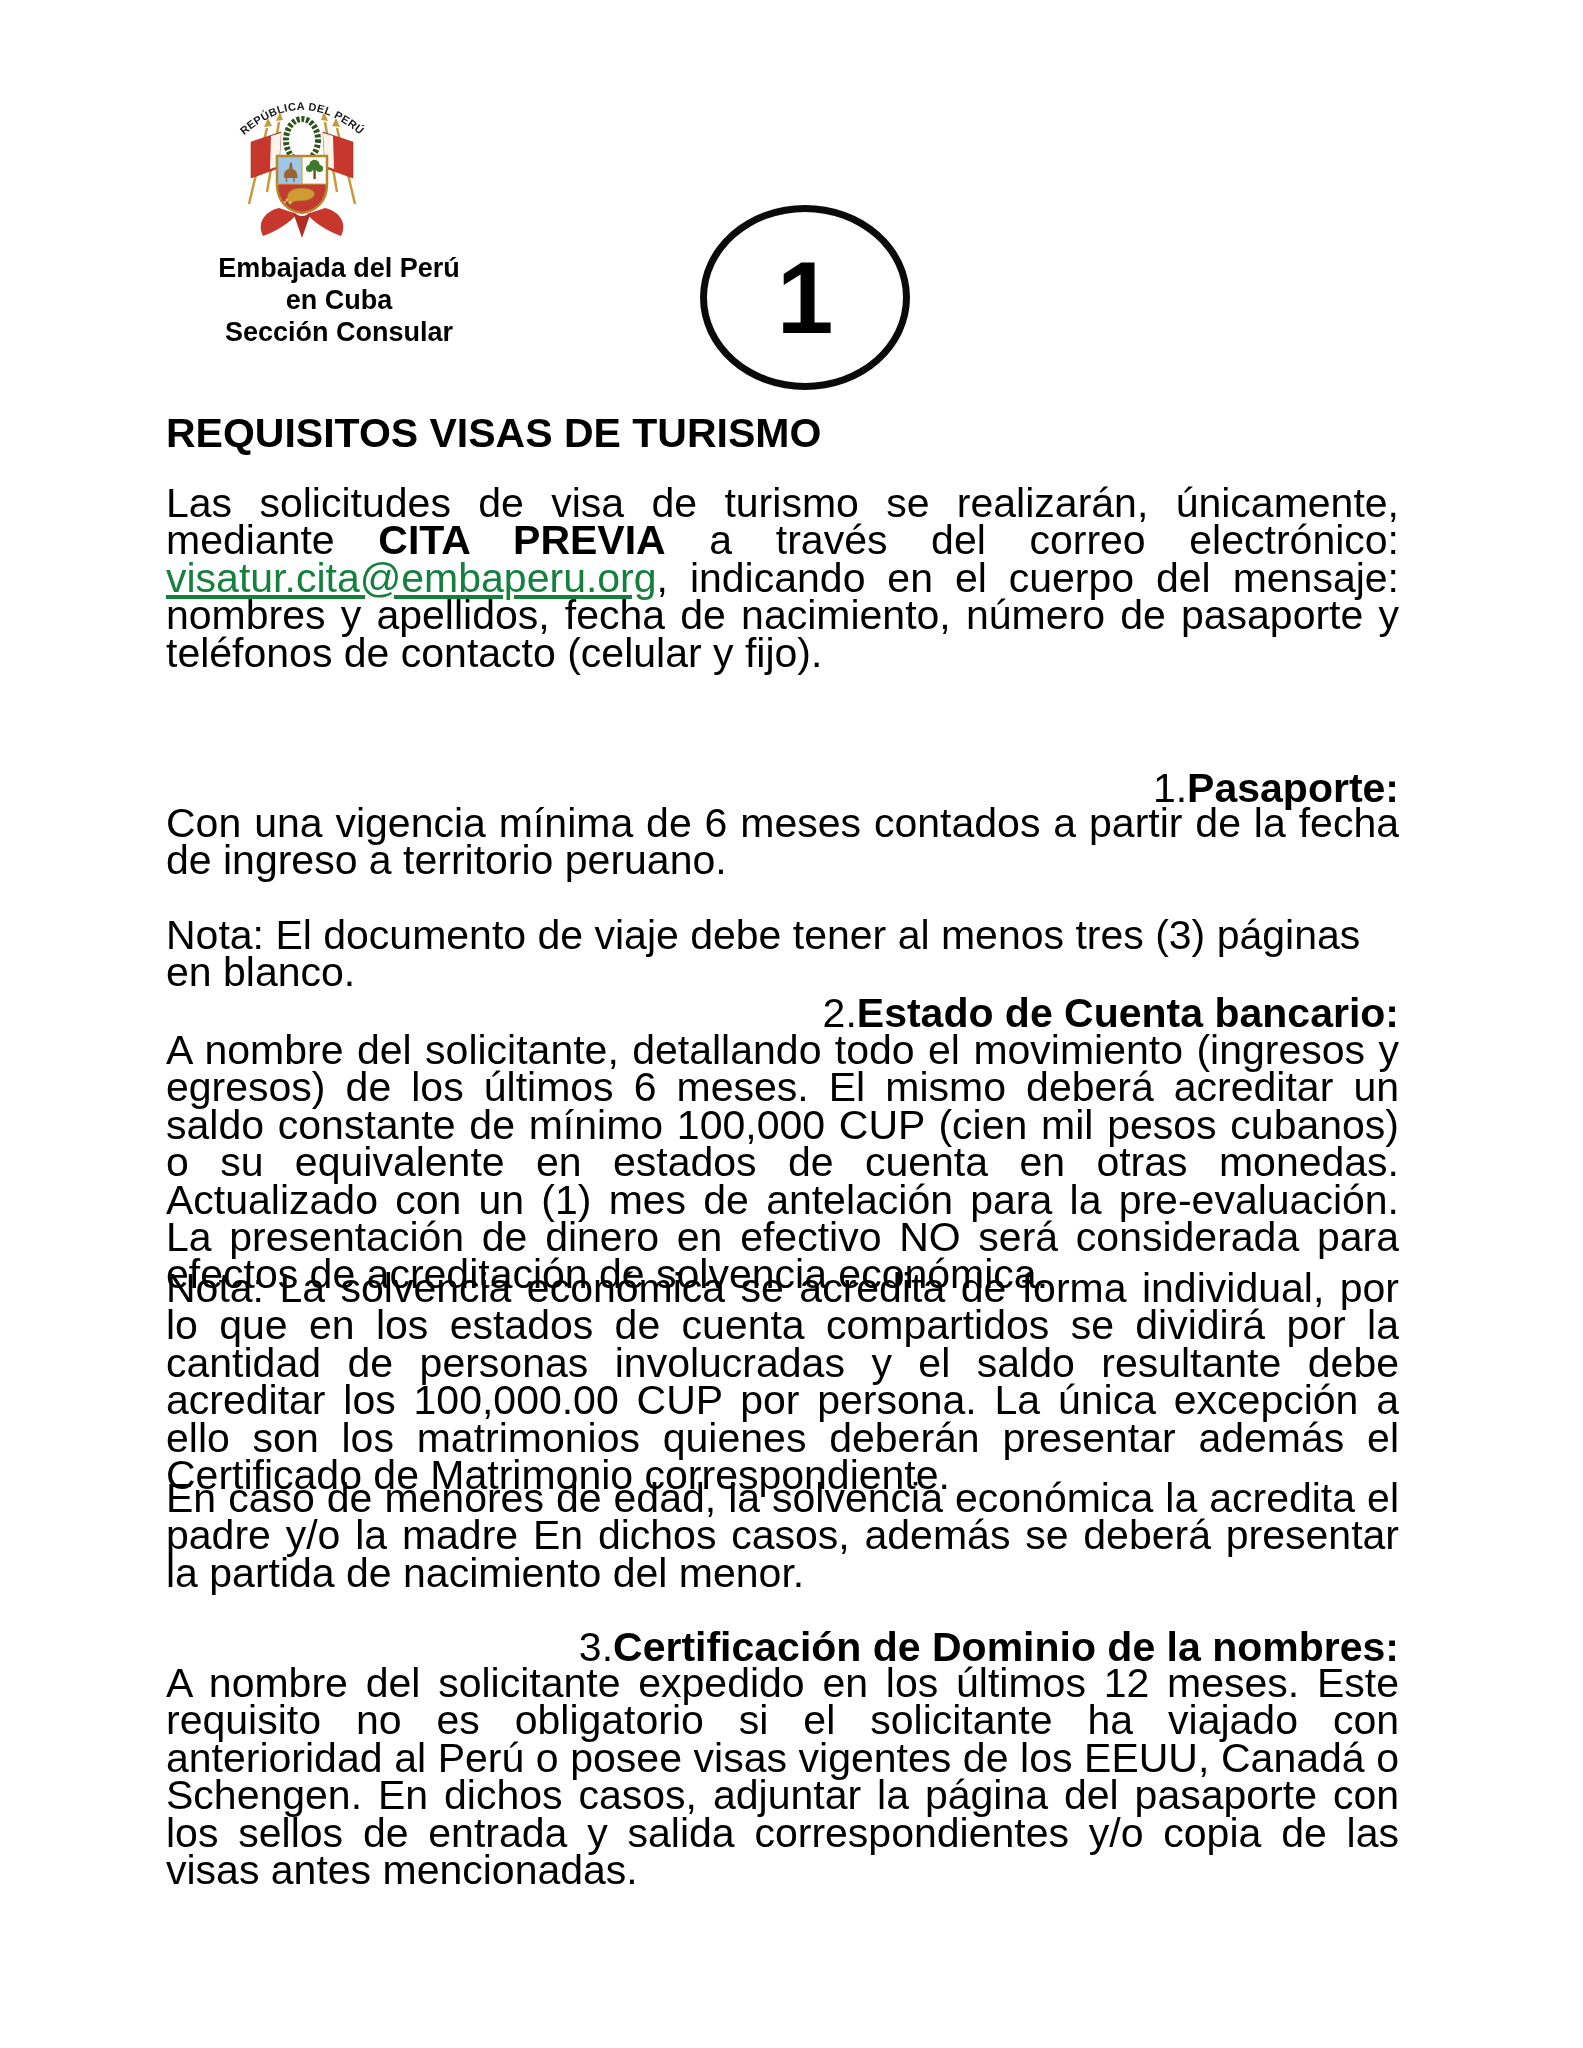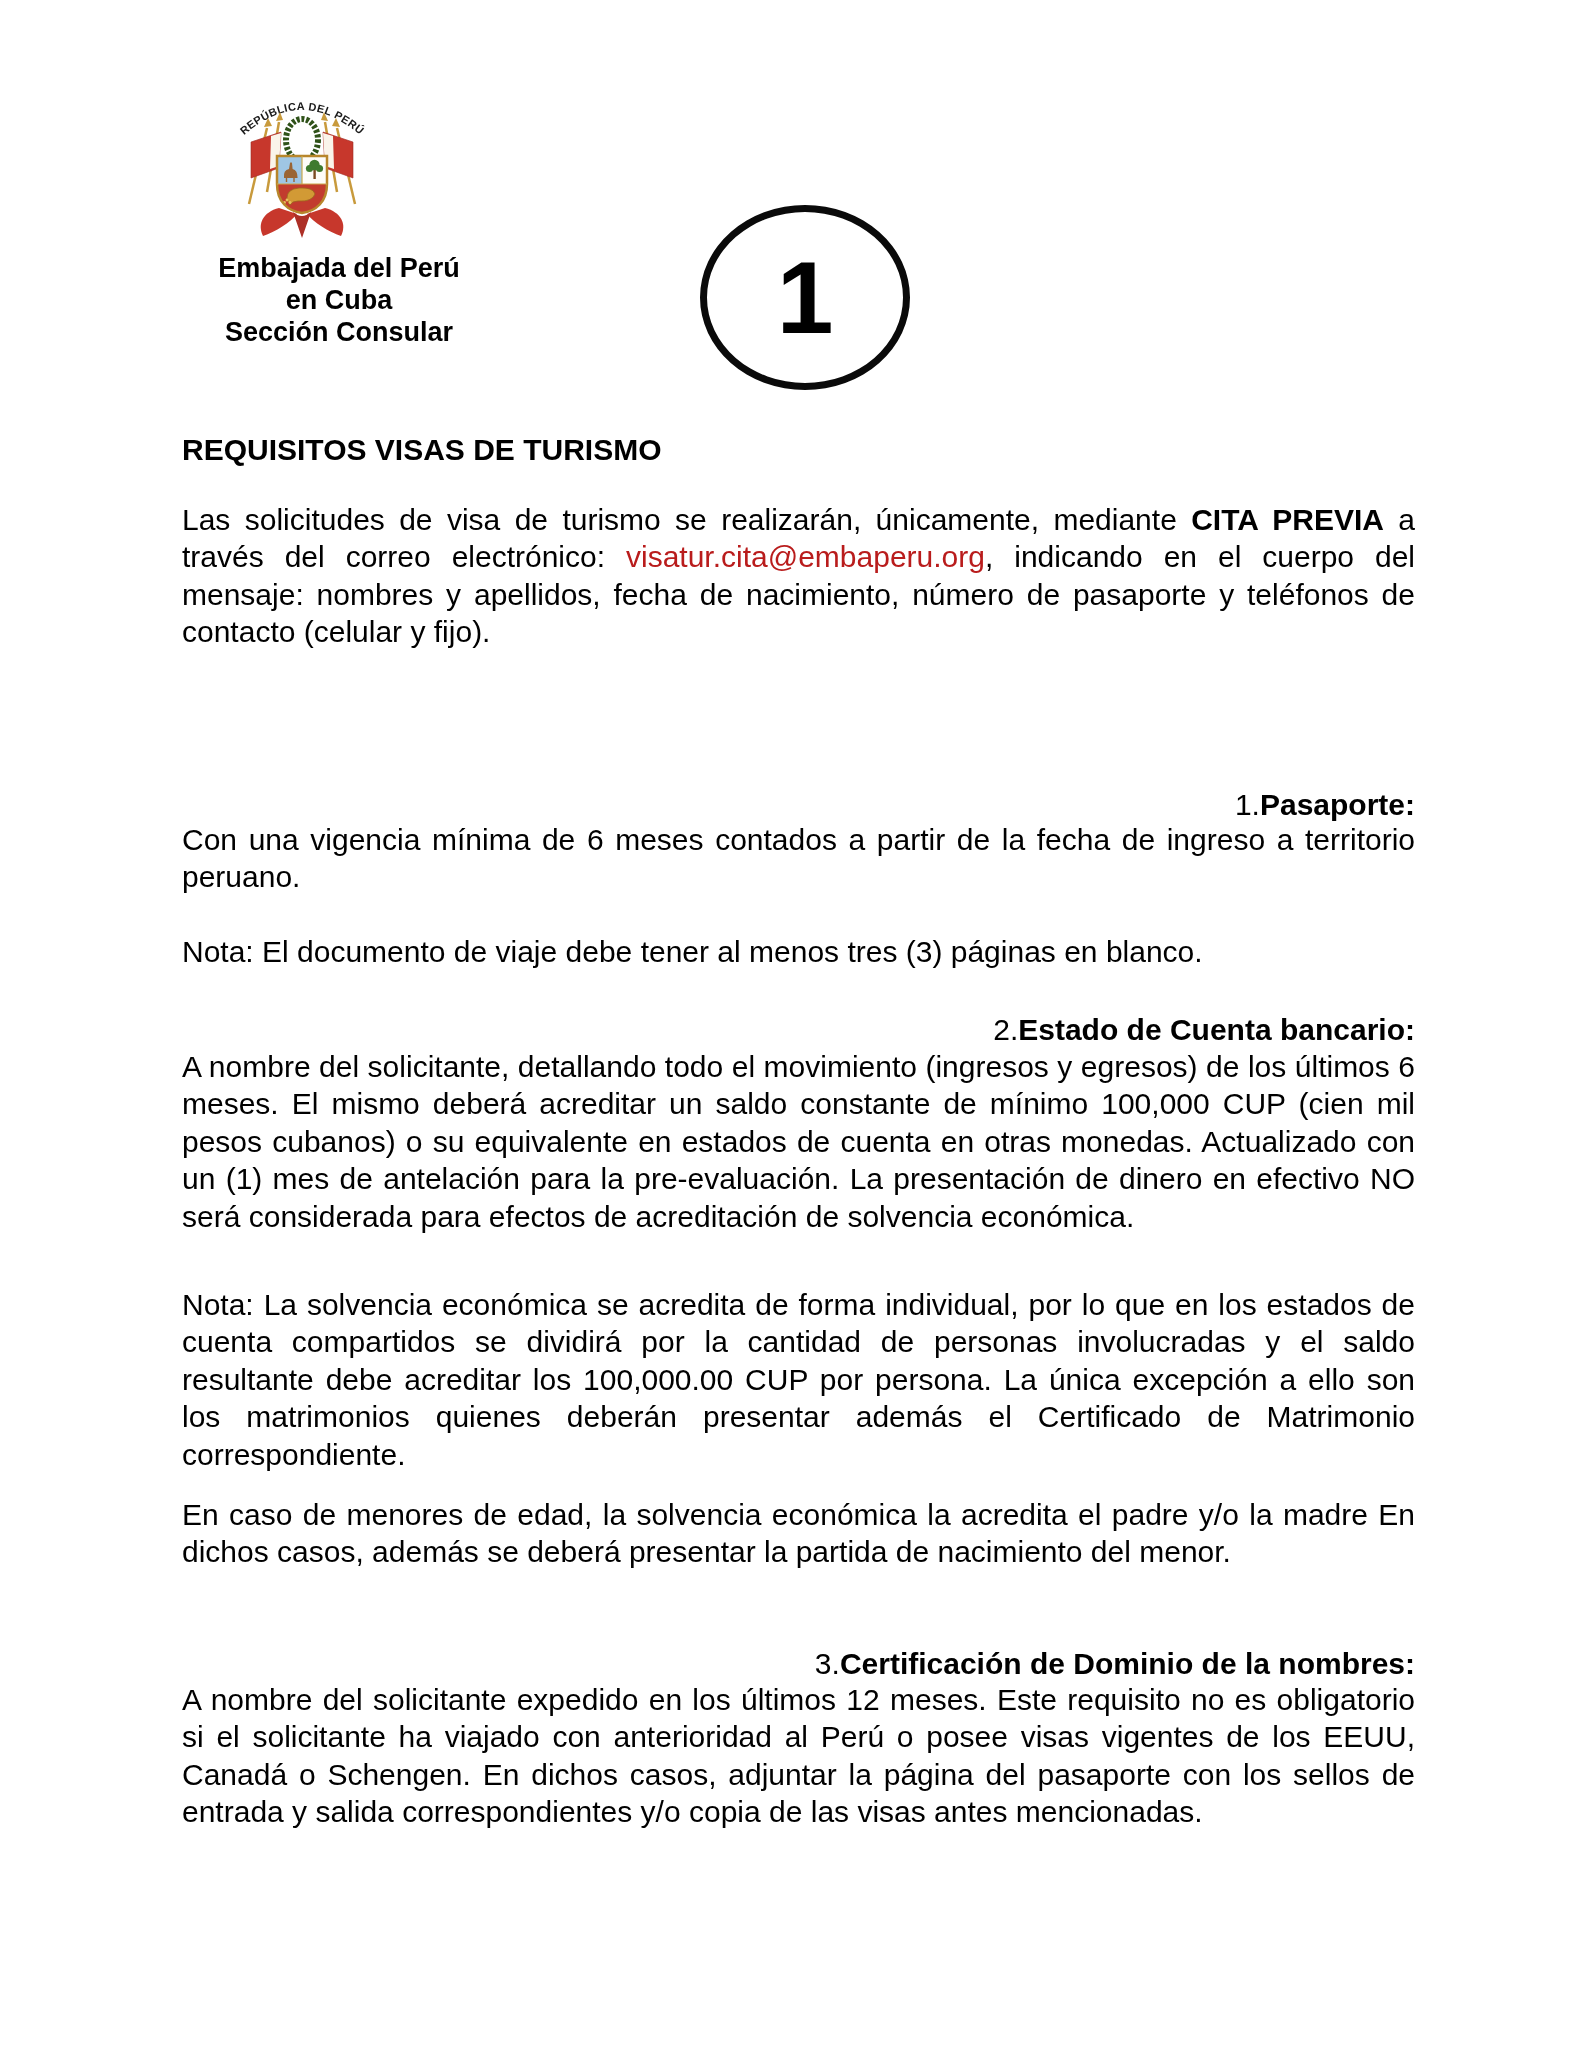--- a/index.html
+++ b/index.html
@@ -22,31 +22,31 @@
   .badge{
     position:absolute;left:700px;top:205px;
     width:196px;height:171px;
     border:7px solid #0a0a0a;border-radius:50%;
     display:flex;align-items:center;justify-content:center;
   }
   .badge span{font-size:102px;font-weight:bold;line-height:1;}
   
   .tblock{
     position:absolute;left:165px;width:1233px;
-    font-size:30px;line-height:37.4px;
+    font-size:41px;line-height:37.4px;
     text-align:justify;
-    margin:17px;
+    margin:1px;
   }
   .tblock.single{text-align:left;}
   .doc-title{font-weight:bold;text-align:left;}
   .item-head{text-align:right;}
   .item-head .num{display:inline-block;width:56px;font-weight:normal;}
   .item-head.wide .num{width:75px;}
   .item-head b{font-weight:bold;}
-  a.email{color:#b91c1c;cursor:pointer;}
+  a.email{color:#15803d;text-decoration:underline;cursor:pointer;}
   b{font-weight:bold;}
 </style>
 </head>
 <body>
 
 <div class="page">
 
   <div class="crest-block">
     <svg class="crest-svg" width="130" height="160" viewBox="0 0 130 160">
       <defs>

